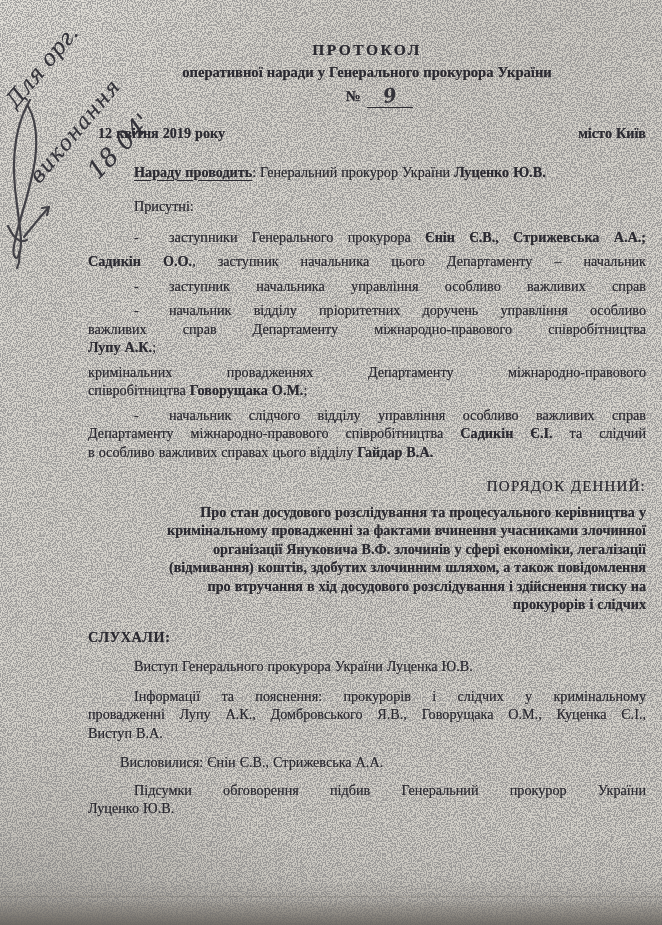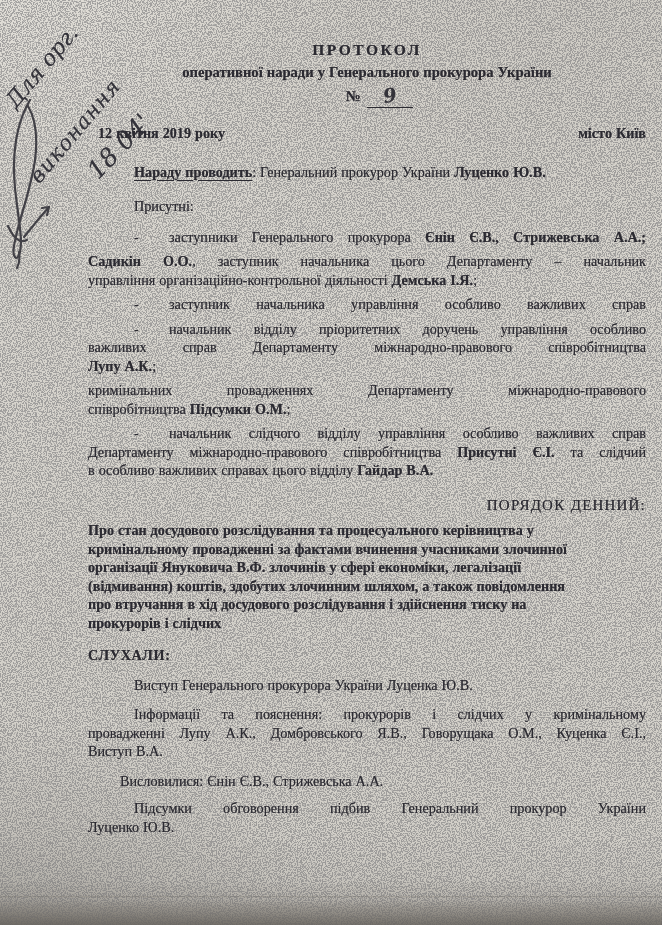--- a/index.html
+++ b/index.html
@@ -34,21 +34,21 @@
   .num-underline{display:inline-block;width:46px;border-bottom:1.6px solid #2b2a31;text-align:center;margin-left:6px;}
   .hw-nine{
     display:inline-block;font-family:"DejaVu Serif",serif;font-style:italic;
     font-size:19px;line-height:14px;transform:rotate(-10deg) translateY(1px);color:#34333a;
   }
   .dateline{display:flex;justify-content:space-between;font-weight:bold;margin-top:16px;padding-left:10px;}
   .block{margin-top:0;}
   .ln{text-align:justify;}
   .ln-stretch{text-align:justify;text-align-last:justify;}
   .ln-plain{text-align:left;}
-  .ln-center{text-align:left;}
+  .ln-center{text-align:right;}
   .dash{display:inline-block;width:35px;}
   [data-name="conducted-line"]{margin-top:20px;}
   [data-name="present-label"]{margin-top:16px;padding-left:46px;}
   [data-name="attendee-1"]{margin-top:12px;}
   [data-name="attendee-2"],[data-name="attendee-3"],[data-name="attendee-4"],
   [data-name="attendee-5"],[data-name="attendee-6"]{margin-top:6px;}
   [data-name="agenda-heading"]{margin-top:16px;font-weight:normal;font-size:15px;letter-spacing:1.2px;text-align:right;}
   [data-name="agenda-paragraph"]{margin-top:7px;font-weight:bold;}
   [data-name="sluhaly-heading"]{margin-top:14px;font-weight:bold;letter-spacing:.6px;}
   [data-name="speech-line"]{margin-top:11px;}
@@ -119,37 +119,36 @@
         <div class="ln ln-plain" style="padding-left: 46px;"><span class="b u">Нараду проводить</span><span>: Генеральний прокурор України </span><span class="b">Луценко Ю.В.</span></div>
       </div>
 
     <div data-name="present-label">Присутні:</div>
 
     <div class="block" data-name="attendee-1">
         <div class="ln ln-stretch" style="padding-left: 46px;"><span class="dash">-</span><span>заступники Генерального прокурора </span><span class="b">Єнін Є.В., Стрижевська А.А.;</span></div>
       </div>
     <div class="block" data-name="attendee-2">
         <div class="ln ln-stretch"><span class="b">Садикін О.О.</span><span>, заступник начальника цього Департаменту – начальник</span></div>
-        <div class="ln ln-plain"><span>управління організаційно-контрольної діяльності </span><span class="b">Демська І.Я.</span><span>;</span></div>
       </div>
     <div class="block" data-name="attendee-3">
         <div class="ln ln-stretch" style="padding-left: 46px;"><span class="dash">-</span><span>заступник начальника управління особливо важливих справ</span></div>
       </div>
     <div class="block" data-name="attendee-4">
         <div class="ln ln-stretch" style="padding-left: 46px;"><span class="dash">-</span><span>начальник відділу пріоритетних доручень управління особливо</span></div>
         <div class="ln ln-stretch"><span>важливих справ Департаменту міжнародно-правового співробітництва</span></div>
         <div class="ln ln-plain"><span class="b">Лупу А.К.</span><span>;</span></div>
       </div>
     <div class="block" data-name="attendee-5">
         <div class="ln ln-stretch"><span>кримінальних провадженнях Департаменту міжнародно-правового</span></div>
-        <div class="ln ln-plain"><span>співробітництва </span><span class="b">Підсумки О.М.</span><span>;</span></div>
+        <div class="ln ln-plain"><span>співробітництва </span><span class="b">Говорущака О.М.</span><span>;</span></div>
       </div>
     <div class="block" data-name="attendee-6">
         <div class="ln ln-stretch" style="padding-left: 46px;"><span class="dash">-</span><span>начальник слідчого відділу управління особливо важливих справ</span></div>
-        <div class="ln ln-stretch"><span>Департаменту міжнародно-правового співробітництва </span><span class="b">Присутні Є.І.</span><span> та слідчий</span></div>
+        <div class="ln ln-stretch"><span>Департаменту міжнародно-правового співробітництва </span><span class="b">Садикін Є.І.</span><span> та слідчий</span></div>
         <div class="ln ln-plain"><span>в особливо важливих справах цього відділу </span><span class="b">Гайдар В.А.</span></div>
       </div>
 
     <div class="center" data-name="agenda-heading">ПОРЯДОК ДЕННИЙ:</div>
     <div class="block" data-name="agenda-paragraph">
         <div class="ln ln-center"><span>Про стан досудового розслідування та процесуального керівництва у</span></div>
         <div class="ln ln-center"><span>кримінальному провадженні за фактами вчинення учасниками злочинної</span></div>
         <div class="ln ln-center"><span>організації Януковича В.Ф. злочинів у сфері економіки, легалізації</span></div>
         <div class="ln ln-center"><span>(відмивання) коштів, здобутих злочинним шляхом, а також повідомлення</span></div>
         <div class="ln ln-center"><span>про втручання в хід досудового розслідування і здійснення тиску на</span></div>

